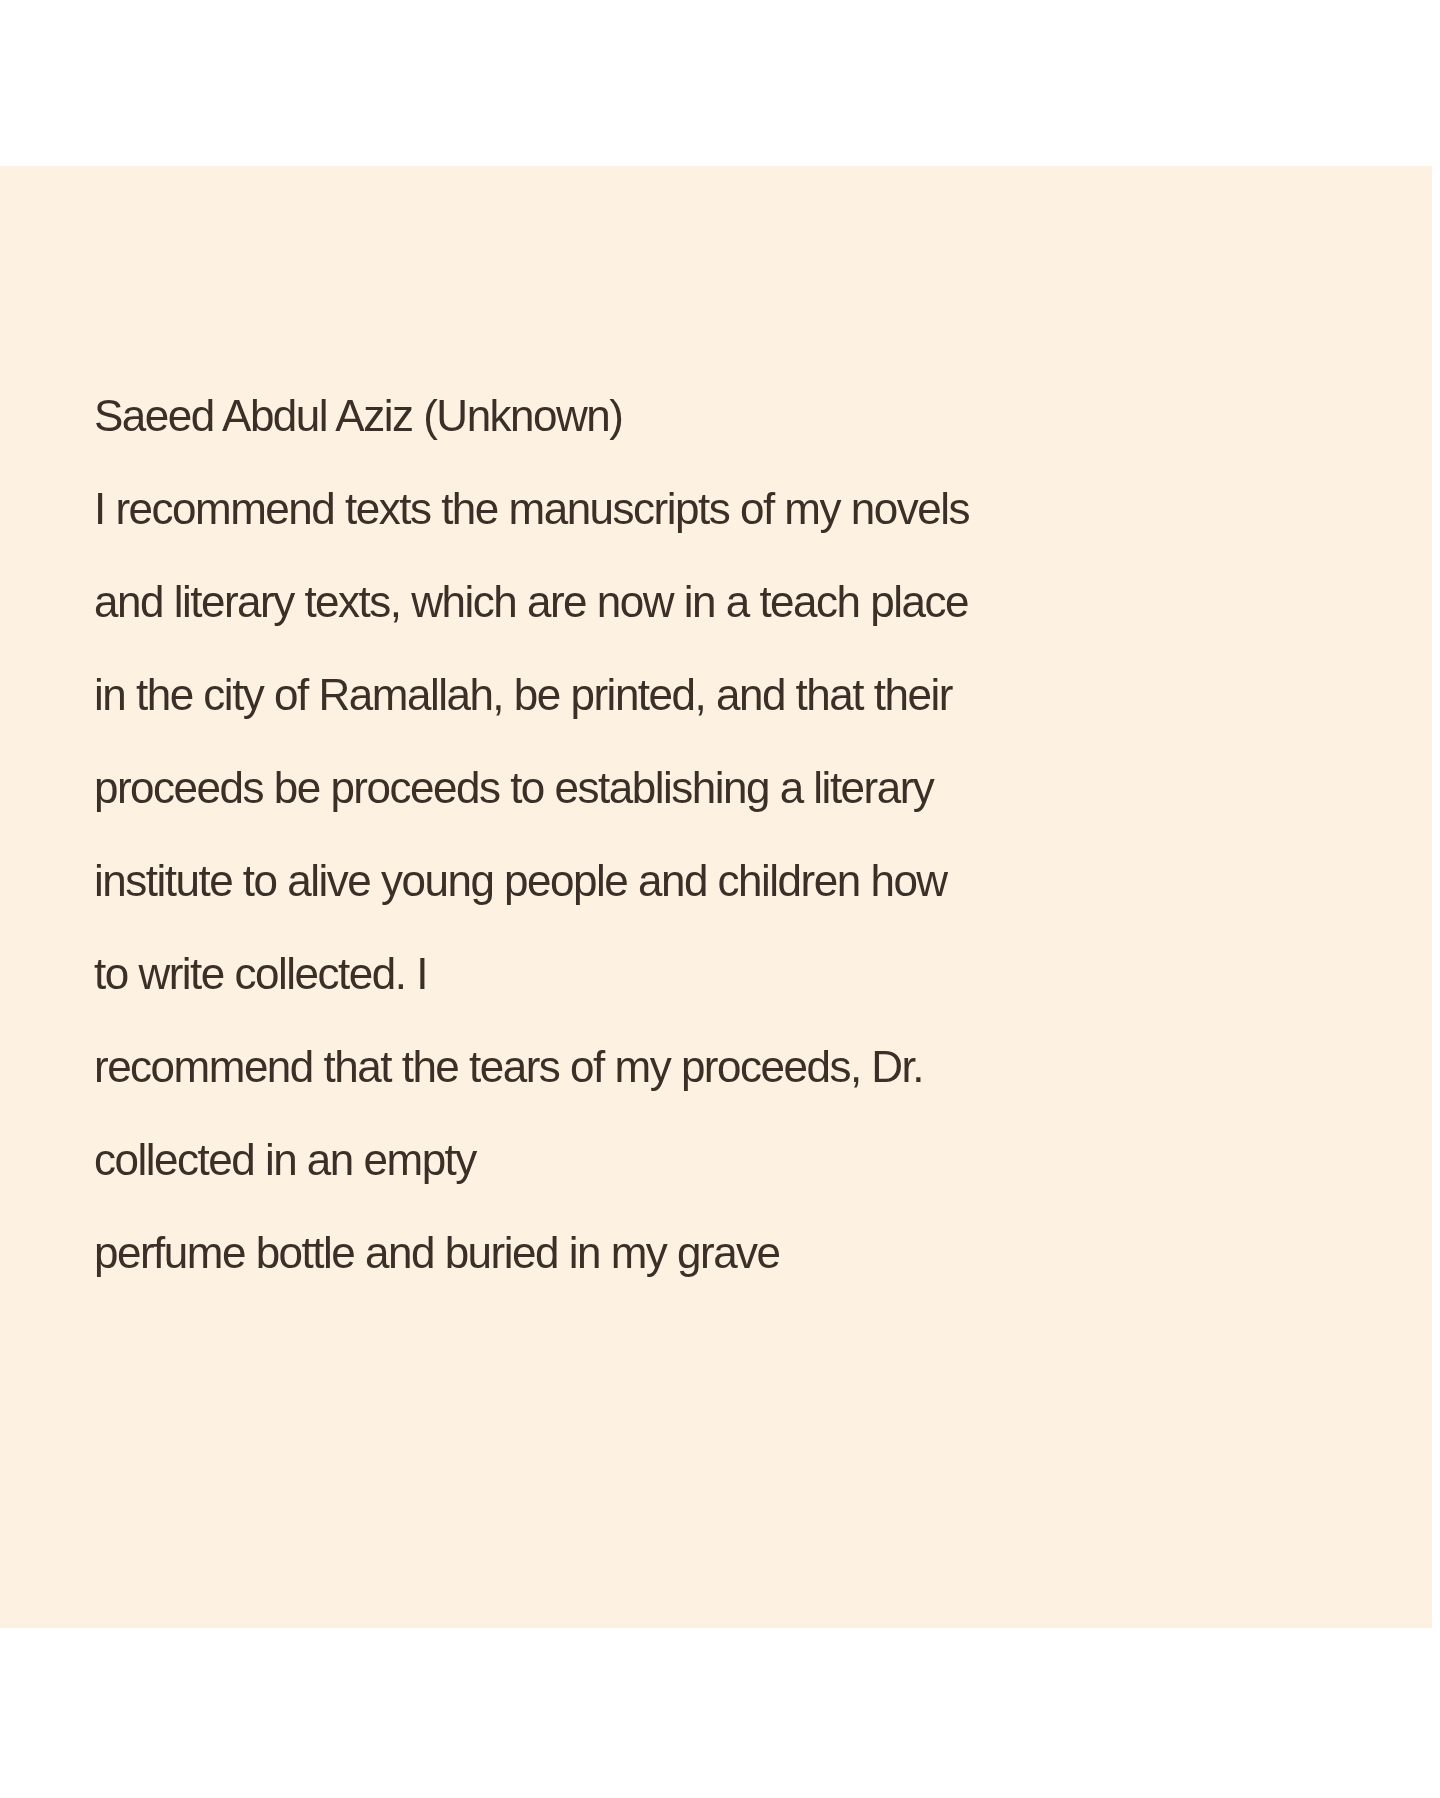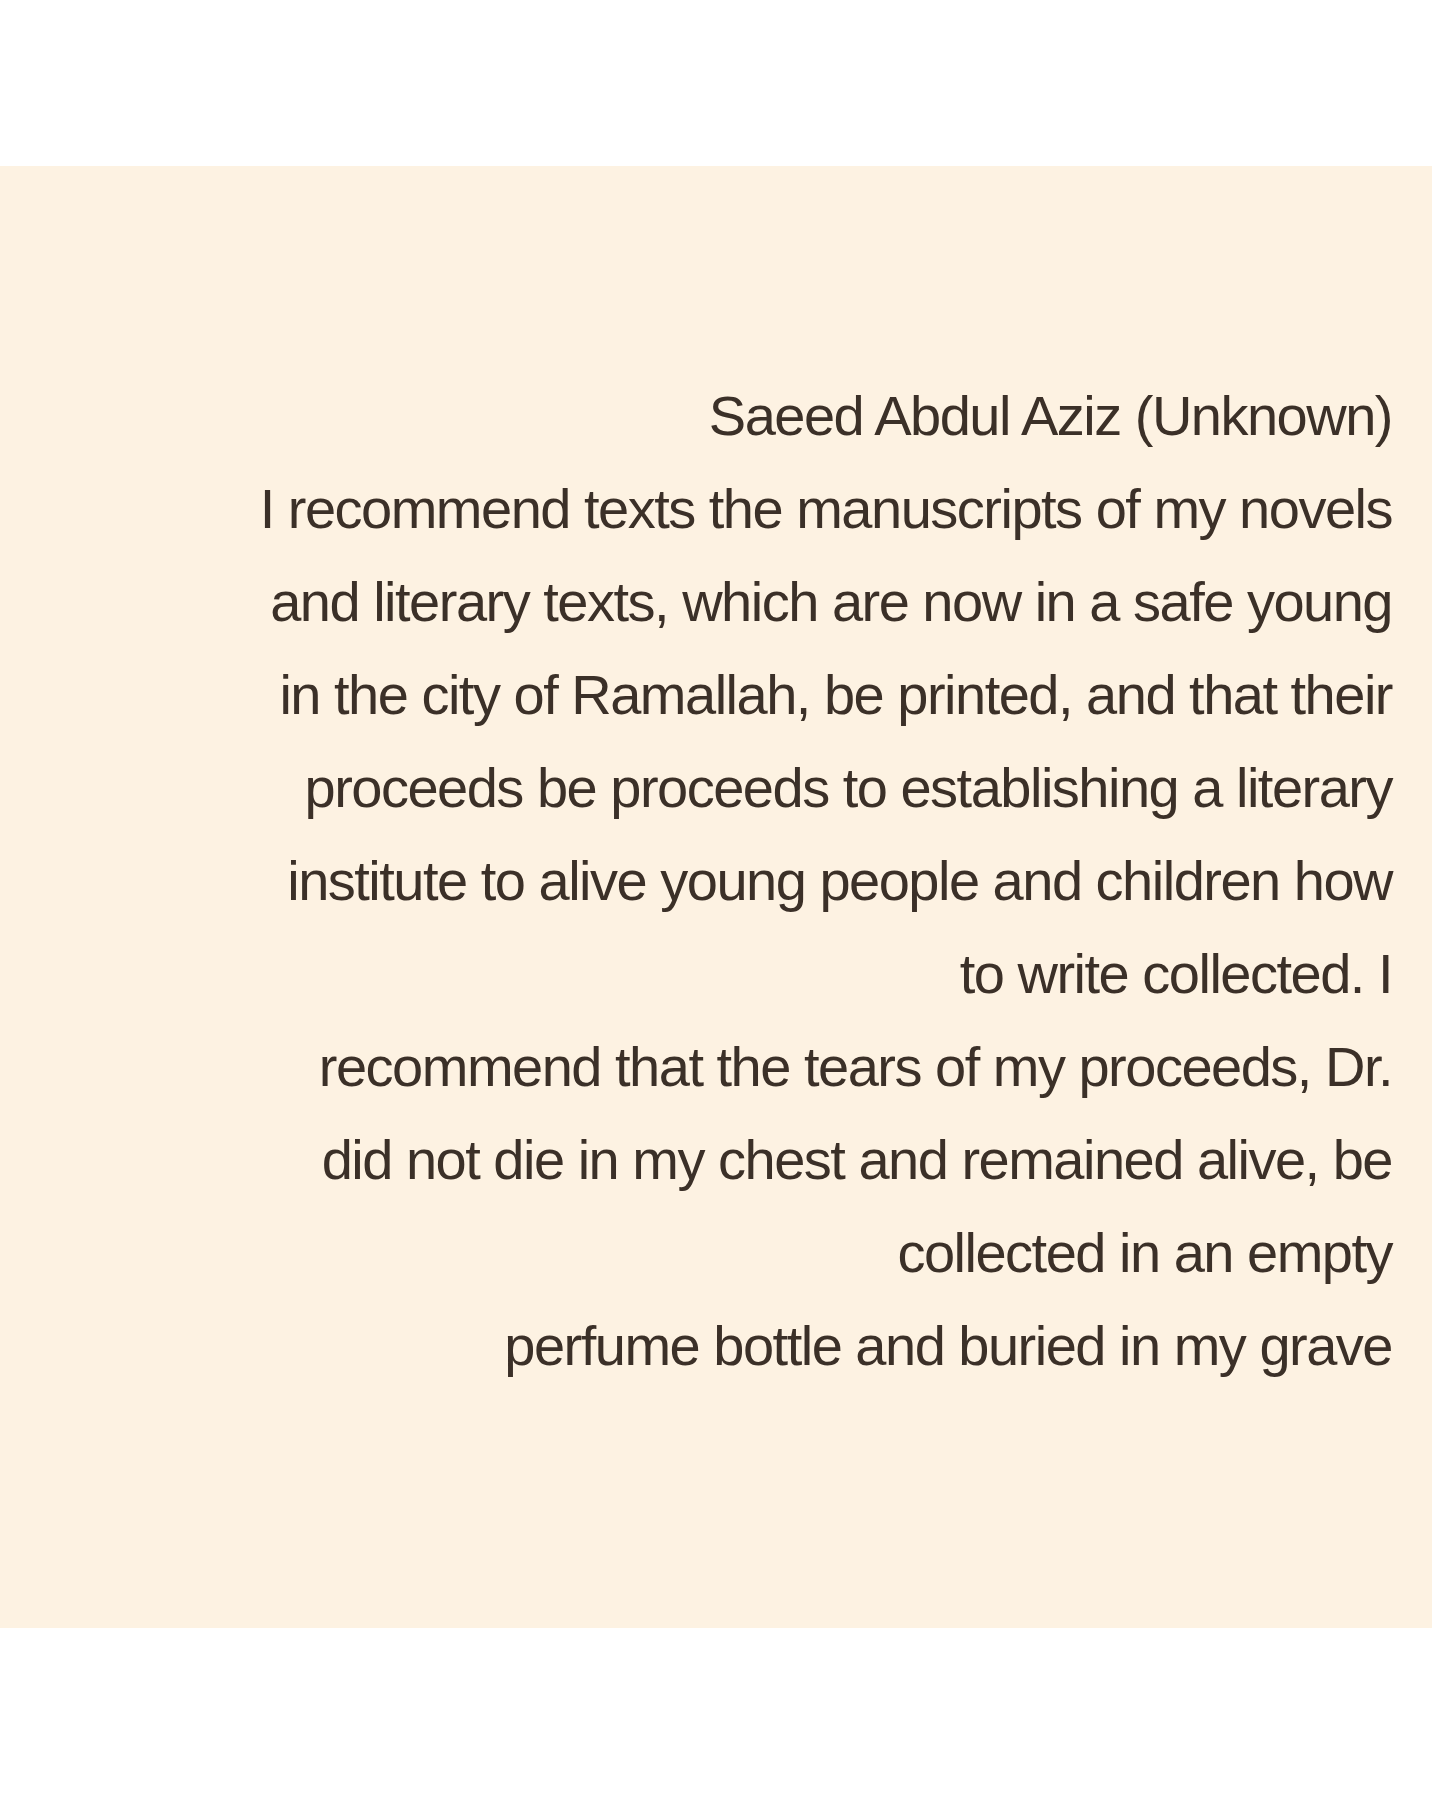--- a/index.html
+++ b/index.html
@@ -19,41 +19,39 @@
     top: 166px;
     left: 0;
     width: 1432px;
     height: 1462px;
     background: #fdf2e2;
     box-sizing: border-box;
     padding: 203px 40px 0 94px;
   }
   .text-block {
     color: #3b3028;
-    font-size: 56px;
+    font-size: 44px;
     line-height: 93px;
     letter-spacing: -1.5px;
     font-weight: 400;
-    text-align: right;
   }
   .text-line {
     white-space: nowrap;
     height: 93px;
   }
 </style>
 </head>
 <body>
 
 <div class="quote-card">
   <div class="text-block">
     <div class="text-line">Saeed Abdul Aziz (Unknown)</div>
     <div class="text-line">I recommend texts the manuscripts of my novels</div>
-    <div class="text-line">and literary texts, which are now in a safe young</div>
+    <div class="text-line">and literary texts, which are now in a teach place</div>
     <div class="text-line">in the city of Ramallah, be printed, and that their</div>
     <div class="text-line">proceeds be proceeds to establishing a literary</div>
     <div class="text-line">institute to alive young people and children how</div>
     <div class="text-line">to write collected. I</div>
     <div class="text-line">recommend that the tears of my proceeds, Dr.</div>
-    <div class="text-line">did not die in my chest and remained alive, be</div>
     <div class="text-line">collected in an empty</div>
     <div class="text-line">perfume bottle and buried in my grave</div>
   </div>
 </div>
 
 </body></html>

